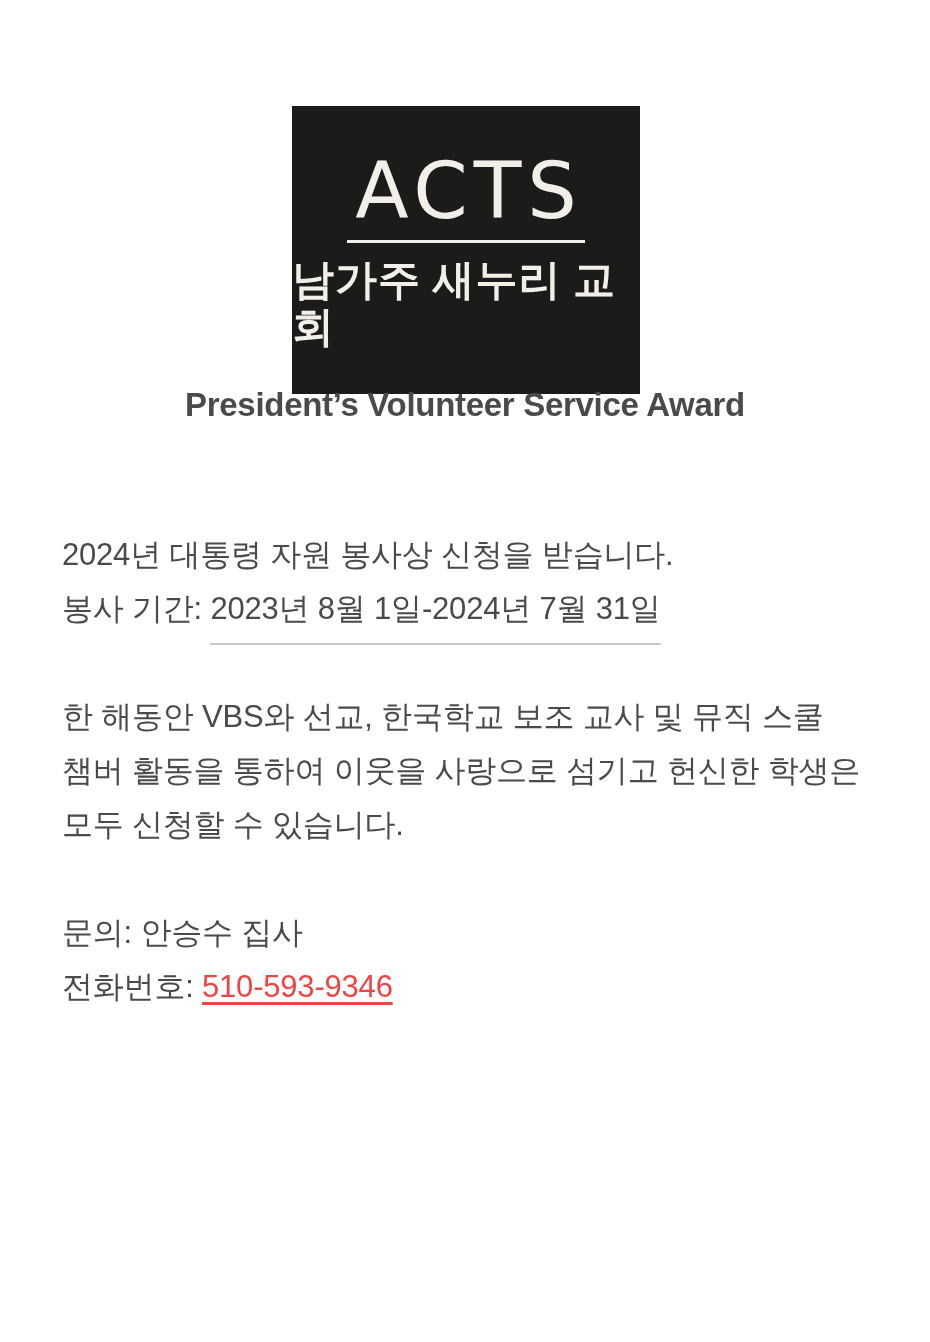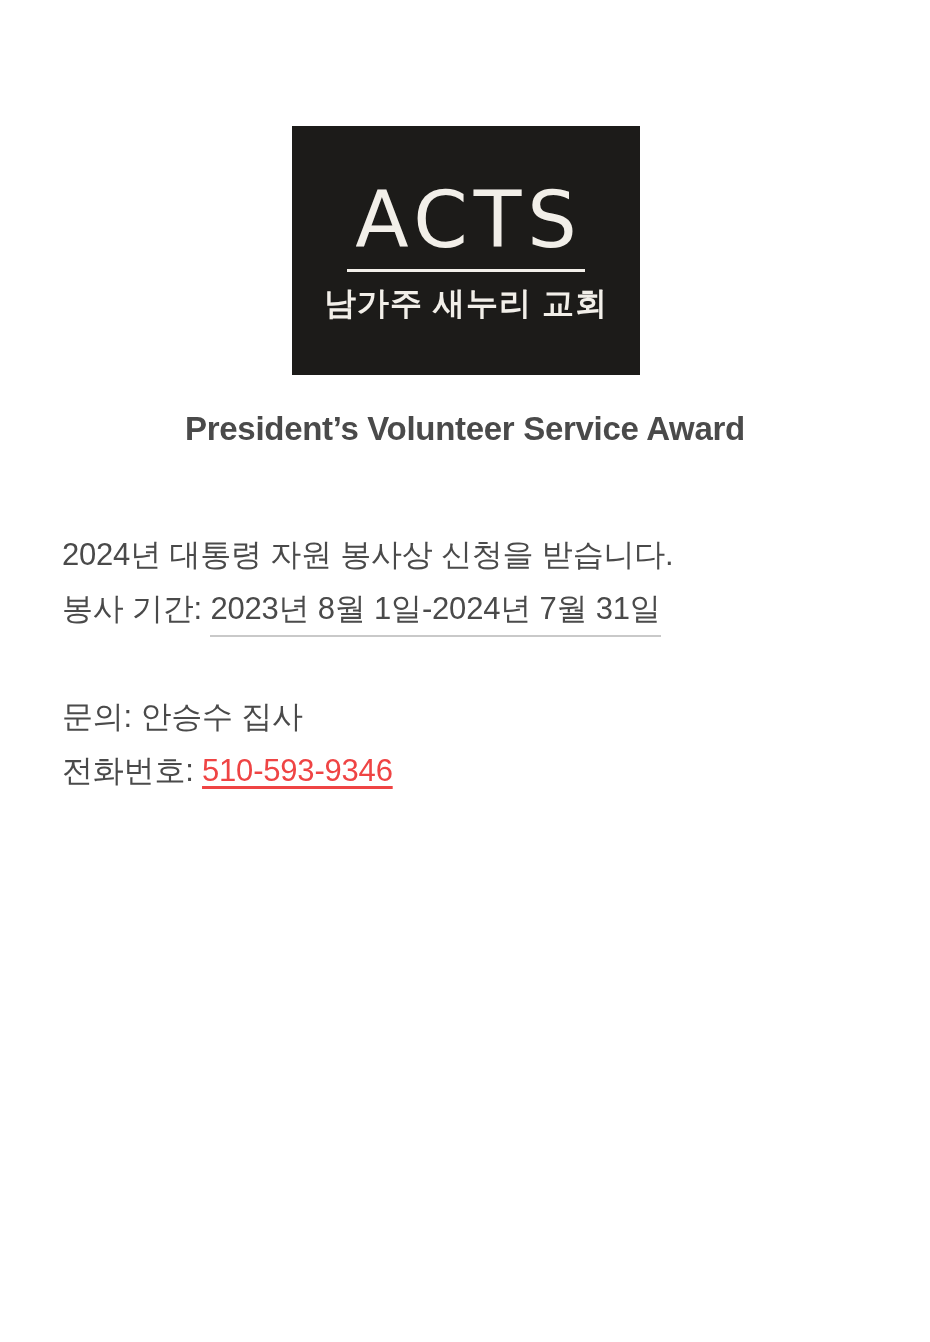--- a/index.html
+++ b/index.html
@@ -28,21 +28,21 @@
     top: 122px;
     width: 808px;
     height: 256px;
     background: #ffffff;
     display: flex;
     align-items: center;
     justify-content: center;
   }
   .logo-box {
     width: 348px;
-    height: 249px;
+    height: 288px;
     background: #1c1b19;
     display: flex;
     flex-direction: column;
     align-items: center;
     justify-content: center;
     box-sizing: border-box;
     padding: 18px 0 16px 0;
   }
   .logo-acts {
     color: #f2efe9;
@@ -55,30 +55,30 @@
     padding-left: 6px;
   }
   .logo-rule {
     width: 238px;
     height: 3px;
     background: #f2efe9;
     margin-bottom: 14px;
   }
   .logo-sub {
     color: #f2efe9;
-    font-family: Liberation Sans, sans-serif;
-    font-size: 32px;
+    font-family: Liberation Serif, serif;
+    font-size: 42px;
     font-weight: 700;
     letter-spacing: 1px;
     line-height: 1.1;
   }
   .headline {
     position: absolute;
     left: 0;
-    top: 410px;
+    top: 386px;
     width: 930px;
     text-align: center;
     font-size: 33px;
     font-weight: bold;
     color: #4a4a4a;
     letter-spacing: -0.3px;
   }
   .body-text {
     position: absolute;
     left: 62px;
@@ -87,21 +87,21 @@
     font-size: 31px;
     line-height: 54px;
     color: #4a4a4a;
     letter-spacing: -0.2px;
   }
   .para { margin: 0 0 54px 0; }
   .para:last-child { margin-bottom: 0; }
   .line { display: block; white-space: nowrap; }
   .underline-soft {
     border-bottom: 2px solid #c9c9c9;
-    padding-bottom: 9px;
+    padding-bottom: 17px;
   }
   .phone-link {
     color: #ef4444;
     text-decoration: underline;
     text-underline-offset: 5px;
     cursor: pointer;
   }
   .wrap-para {
     white-space: normal;
     word-break: keep-all;
@@ -122,20 +122,21 @@
 
   <div class="headline">President’s Volunteer Service Award</div>
 
   <div class="body-text">
 
     <div class="para">
       <span class="line">2024년 대통령 자원 봉사상 신청을 받습니다.</span>
       <span class="line"><span>봉사 기간: </span><span class="underline-soft">2023년 8월 1일-2024년 7월 31일</span></span>
     </div>
 
+    <div class="para wrap-para">한 해동안 VBS와 선교, 한국학교 보조 교사 및 뮤직 스쿨 챔버 활동을 통하여 이웃을 사랑으로 섬기고 헌신한 학생은 모두 신청할 수 있습니다.</div>
 
     <div class="para">
       <span class="line">문의: 안승수 집사</span>
       <span class="line"><span>전화번호: </span><span class="phone-link">510-593-9346</span></span>
     </div>
 
   </div>
 </div>
 
 </body></html>

